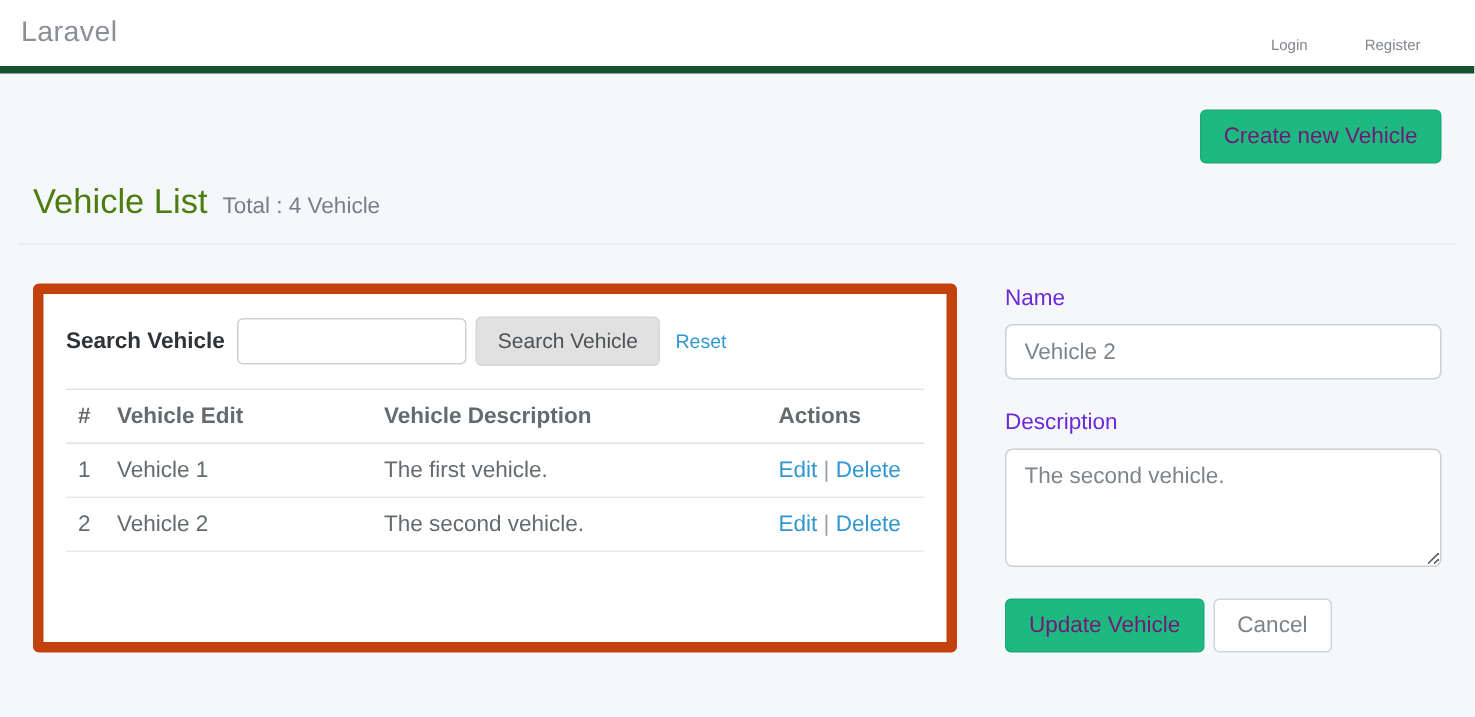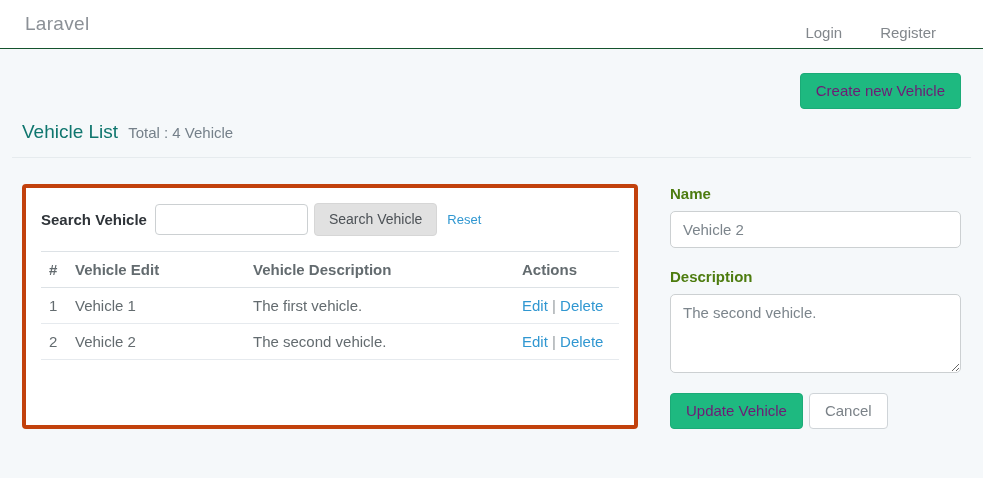--- a/index.html
+++ b/index.html
@@ -8,37 +8,37 @@
     font-family: "Liberation Sans", sans-serif;
     background: #f5f8fa;
     color: #636b6f;
     font-size: 15px;
   }
 
   
   .navbar {
     height: 49px;
     background: #ffffff;
-    border-bottom: 1px solid #14532d;
+    border-bottom: 5px solid #14532d;
     display: flex;
     align-items: center;
     justify-content: space-between;
-    padding: 0 25px;
+    padding: 0 14px;
   }
   .brand {
     font-size: 19px;
     color: #8b9096;
     letter-spacing: .3px;
     text-decoration: none;
     cursor: pointer;
   }
   .nav-links { display: flex; gap: 38px; padding-right: 22px; }
   .nav-link {
     color: #82878c;
-    font-size: 15px;
+    font-size: 10px;
     text-decoration: none;
     cursor: pointer;
     margin-top: 16px;
   }
 
   
   .container { padding: 0 22px; }
 
   .top-actions {
     display: flex;
@@ -68,35 +68,35 @@
   .btn-gray {
     background: #e1e1e1;
     border-color: #d6d6d6;
     color: #4c5156;
     font-size: 14px;
     padding: 7px 14px;
   }
 
   .page-header { margin-top: 12px; }
   .page-title-line { display: flex; align-items: baseline; gap: 10px; }
-  .page-title { font-size: 19px; font-weight: 400; color: #0f766e; }
+  .page-title { font-size: 23px; font-weight: 400; color: #4d7c0f; }
   .page-subtitle { font-size: 15px; color: #75808a; }
   .page-divider {
     border-bottom: 1px solid #e6ebee;
     margin: 14px -10px 0 -10px;
   }
 
   
   .content-row { display: flex; gap: 32px; margin-top: 26px; }
 
   
   .card {
     width: 616px;
     background: #ffffff;
-    border: 4px solid #c2410c;
+    border: 7px solid #c2410c;
     border-radius: 4px;
     padding: 15px;
   }
   .search-row { display: flex; align-items: center; gap: 6px; padding-bottom: 15px; }
   .search-label { font-weight: 700; color: #2e3338; margin-right: 2px; white-space: nowrap; }
   .search-input {
     width: 153px;
     height: 31px;
     border: 1px solid #ccd0d2;
     border-radius: 4px;
@@ -118,21 +118,21 @@
     color: #636b6f;
   }
   tbody td { border-bottom: 1px solid #e6eaee; color: #636b6f; }
   .col-num { width: 26px; }
   .col-name { width: 178px; }
   .col-actions { width: 105px; }
   .sep { color: #9aa0a5; }
 
   
   .form-col { flex: 1; padding-top: 1px; }
-  .form-label { display: block; font-weight: 700; color: #4d7c0f; margin-bottom: 9px; }
+  .form-label { display: block; font-weight: 400; color: #6d28d9; margin-bottom: 9px; }
   .form-input {
     width: 100%;
     height: 37px;
     border: 1px solid #ccd0d2;
     border-radius: 5px;
     padding: 8px 12px;
     font-family: inherit;
     font-size: 15px;
     color: #7c858c;
     background: #fff;

